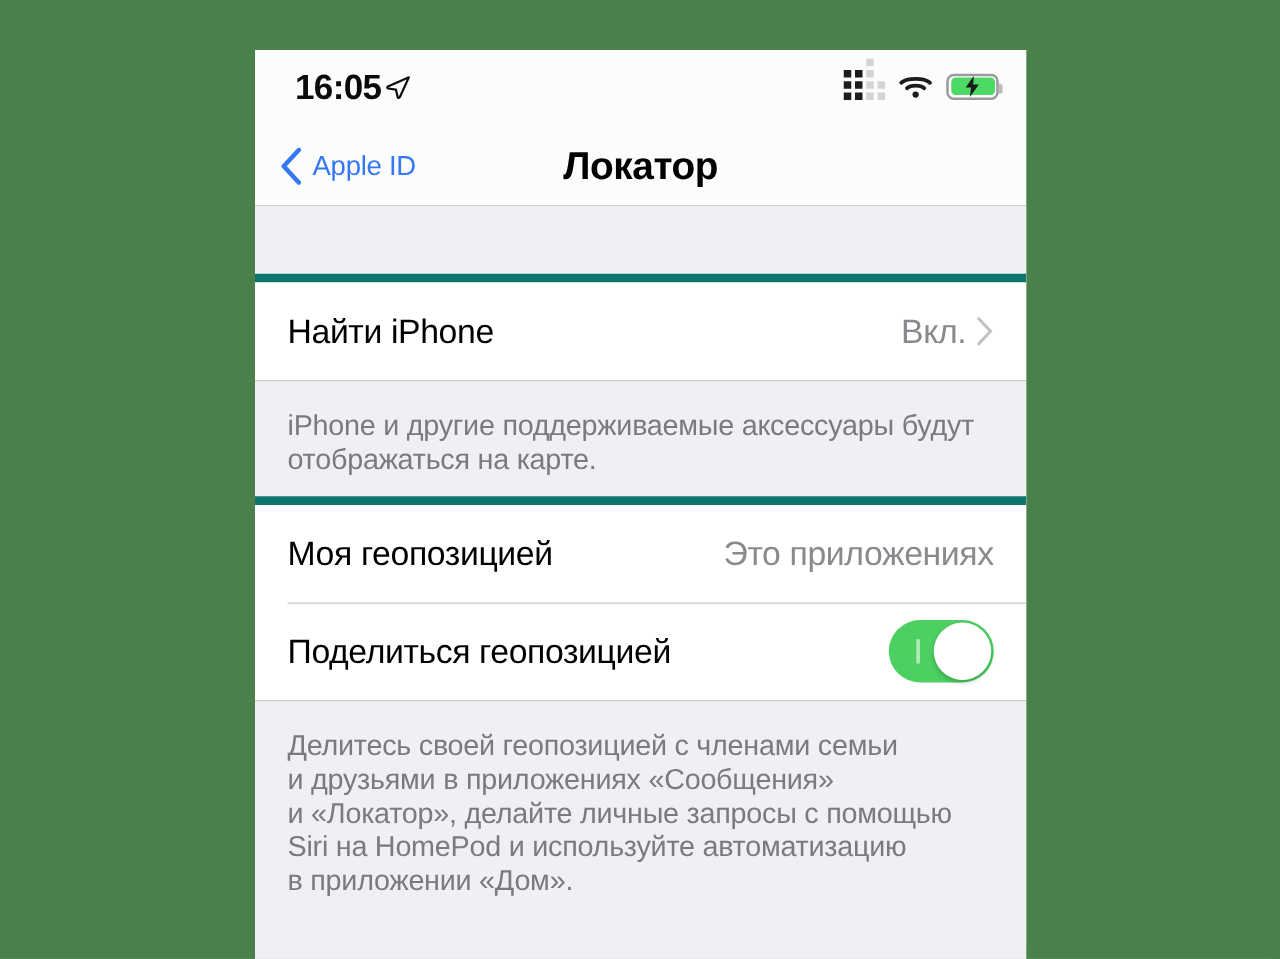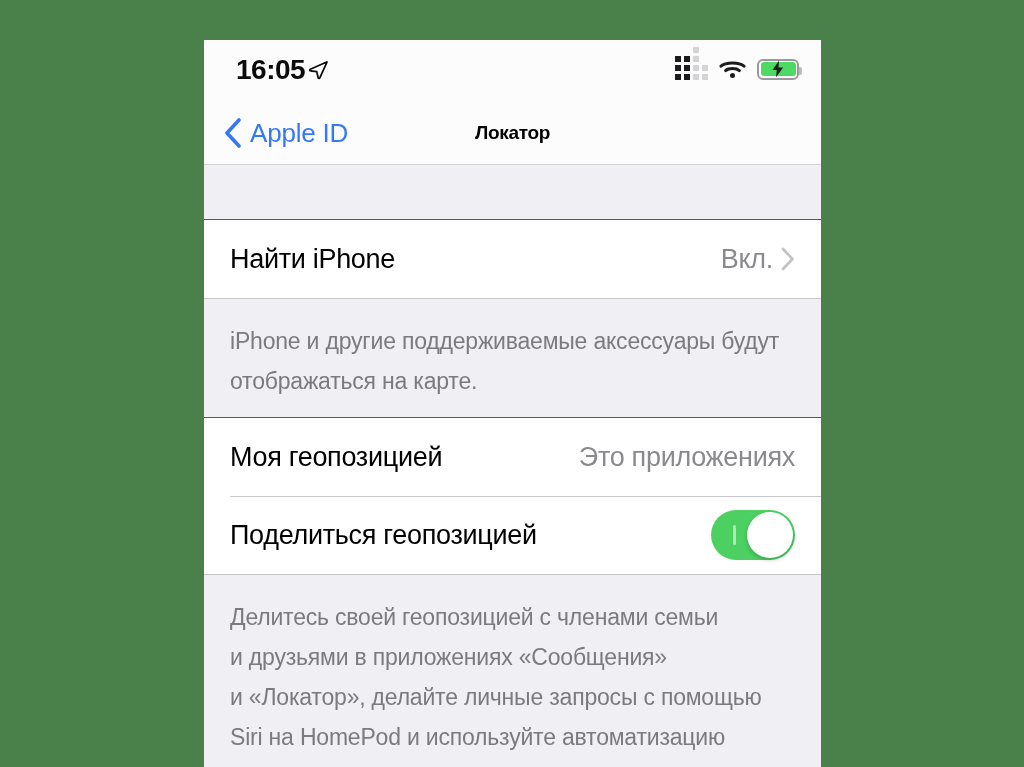--- a/index.html
+++ b/index.html
@@ -133,49 +133,49 @@
     left: 20px;
     top: 0;
     height: 62px;
     display: flex;
     align-items: center;
     gap: 9px;
     cursor: pointer;
   }
   .nav-chev { width: 17px; height: 30px; }
   .nav-back-label {
-    font-size: 26px;
+    font-size: 22px;
     color: #3578f6;
     letter-spacing: -0.2px;
   }
   .nav-title {
     position: absolute;
     left: 0; right: 0; top: 0;
     height: 62px;
     display: flex;
     align-items: center;
     justify-content: center;
-    font-size: 19px;
+    font-size: 31px;
     font-weight: bold;
     color: #000000;
     letter-spacing: -0.3px;
   }
 
   
   .tableview {
     background: #efeff4;
     min-height: 603px;
   }
   .gap {
     height: 54px;
     background: #efeff4;
   }
   .group {
     background: #ffffff;
-    border-top: 1px solid #0f766e;
+    border-top: 7px solid #0f766e;
     border-bottom: 1px solid #c9c9cb;
   }
   .cell {
     position: relative;
     display: flex;
     align-items: center;
     height: 78px;
     padding: 0 26px;
     box-sizing: border-box;
     background: #ffffff;
@@ -234,21 +234,21 @@
     height: 46px;
     border-radius: 50%;
     background: #ffffff;
     box-shadow: 0 2px 4px rgba(0,0,0,0.22);
   }
 
   .footer {
     padding: 22px 26px 16px 26px;
     background: #efeff4;
     font-size: 23px;
-    line-height: 40px;
+    line-height: 27px;
     color: #7a7a80;
     letter-spacing: -0.2px;
     white-space: pre-line;
   }
   .footer.tall { padding-bottom: 40px; }
 </style>
 </head>
 <body>
 
 <div id="canvas">

